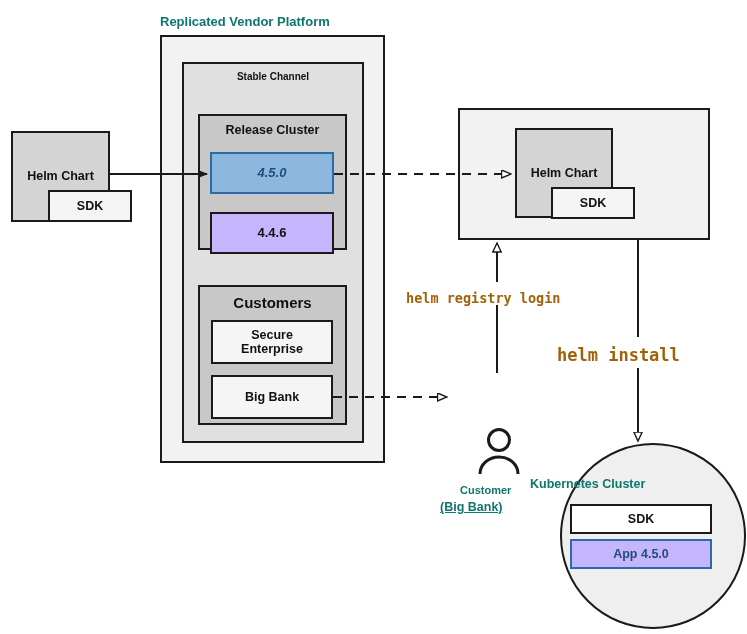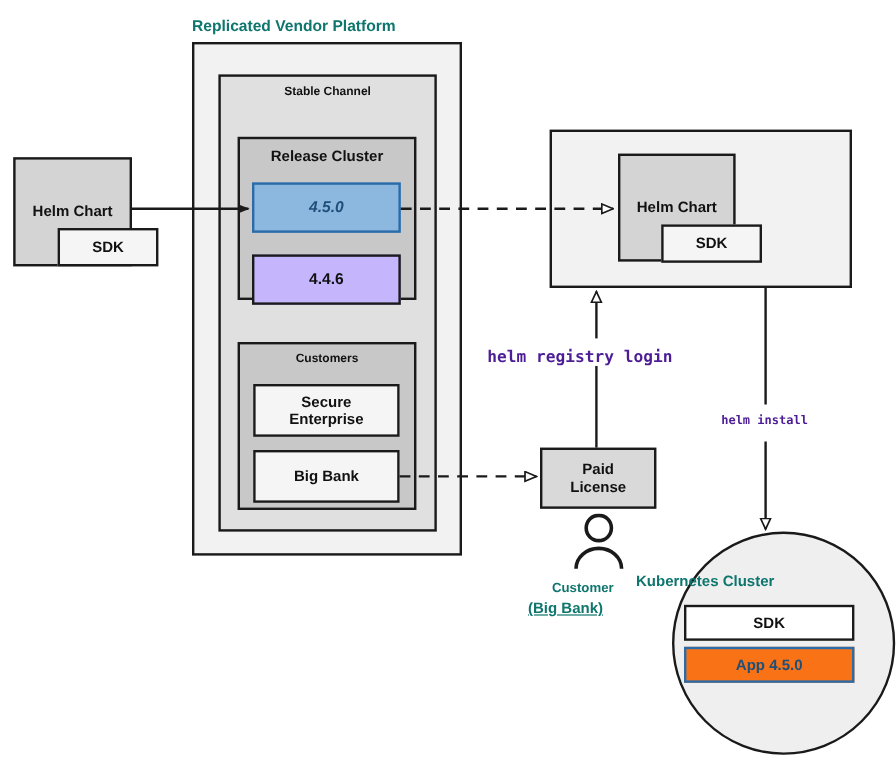--- a/index.html
+++ b/index.html
@@ -42,21 +42,21 @@
     right: 0;
     top: 7px;
     text-align: center;
     font-weight: bold;
     color: #111111;
   }
   .mono-label {
     position: absolute;
     font-family: "DejaVu Sans Mono", "Liberation Mono", monospace;
     font-weight: bold;
-    color: #4c1d95;
+    color: #a16207;
     white-space: nowrap;
     background: #ffffff;
     padding: 0 3px;
   }
   .circle {
     position: absolute;
     box-sizing: border-box;
     border-radius: 50%;
     border: 2px solid #1a1a1a;
     background: #efefef;
@@ -98,61 +98,57 @@
     <div class="grp-title" style="font-size:12.5px;">Release Cluster</div>
   </div>
   <div class="box" style="left:210px; top:152px; width:124px; height:42px; background:#8cb8e0; border-color:#2b6ca8; color:#1f4e79; font-size:13px;font-style:italic;">
     <span>4.5.0</span>
   </div>
   <div class="box" style="left:210px; top:201px; width:124px; height:42px; background:#c4b5fd; font-size:13px;margin-top:11px;">
     <span>4.4.6</span>
   </div>
 
   <div class="box" style="left:198px; top:285px; width:149px; height:140px; background:#c8c8c8; display:block;">
-    <div class="grp-title" style="font-size:10px;">Customers</div>
+    <div class="grp-title" style="font-size:15px;">Customers</div>
   </div>
   <div class="box" style="left:211px; top:375px; width:122px; height:44px; background:#f5f5f5; font-size:12.5px;">
     <span style="white-space:pre-line;">Big Bank</span>
   </div>
   <div class="box" style="left:211px; top:320px; width:122px; height:44px; background:#f5f5f5; font-size:12.5px;">
     <span style="white-space:pre-line;">Secure
 Enterprise</span>
   </div>
 
   <div class="box" style="left:458px; top:108px; width:252px; height:132px; background:#f2f2f2; display:block;"></div>
   <div class="box" style="left:515px; top:128px; width:98px; height:90px; background:#d4d4d4; font-size:12.5px;">
     <span>Helm Chart</span>
   </div>
   <div class="box" style="left:551px; top:187px; width:84px; height:32px; background:#f5f5f5; font-size:12.5px;">
     <span>SDK</span>
   </div>
 
-  <div class="box" style="left:450px; top:373px; width:97px; height:51px; background:#d9d9d9; font-size:12.5px;">
-    <span style="white-space:pre-line;">Paid
-License</span>
-  </div>
 
   <svg class="person" style="left:474px; top:428px;" width="50" height="48" viewBox="0 0 50 48">
     <circle cx="25" cy="12" r="10.5" fill="none" stroke="#1a1a1a" stroke-width="3"></circle>
     <path d="M 6 46 A 19 17 0 0 1 44 46" fill="none" stroke="#1a1a1a" stroke-width="3"></path>
   </svg>
   <div class="title-label" style="left:460px; top:484px; width:118px; font-size:11px;">Customer</div>
   <div class="title-label" style="left:440px; top:500px; width:118px; font-size:12.5px;text-decoration:underline;">(Big Bank)</div>
 
   <div class="circle" style="left:560px; top:443px; width:186px; height:186px;"></div>
   <div class="title-label" style="left:530px; top:477px; width:186px; font-size:12.5px;">Kubernetes Cluster</div>
   <div class="box" style="left:570px; top:504px; width:142px; height:30px; background:#ffffff; font-size:12.5px;">
     <span>SDK</span>
   </div>
-  <div class="box" style="left:570px; top:539px; width:142px; height:30px; background:#f97316; border-color:#2b6ca8; color:#1f4e79; font-size:12.5px;">
+  <div class="box" style="left:570px; top:539px; width:142px; height:30px; background:#c4b5fd; border-color:#2b6ca8; color:#1f4e79; font-size:12.5px;">
     <span>App 4.5.0</span>
   </div>
 
   <div class="mono-label" style="left:403px; top:290px; font-size:13.5px;">helm registry login</div>
-  <div class="mono-label" style="left:598px; top:345px; font-size:10px;">helm install</div>
+  <div class="mono-label" style="left:554px; top:345px; font-size:17px;">helm install</div>
 
   <svg class="overlay">
     <defs>
       <marker id="solidArrow" markerWidth="10" markerHeight="10" refX="9" refY="4" orient="auto" markerUnits="userSpaceOnUse">
         <path d="M 0 0 L 10 4 L 0 8 z" fill="#1a1a1a"></path>
       </marker>
       <marker id="openArrowR" markerWidth="11" markerHeight="10" refX="10" refY="4.5" orient="auto" markerUnits="userSpaceOnUse">
         <path d="M 0.5 0.5 L 10 4.5 L 0.5 8.5 z" fill="#ffffff" stroke="#1a1a1a" stroke-width="1.4"></path>
       </marker>
       <marker id="openArrowU" markerWidth="11" markerHeight="11" refX="9.5" refY="5" orient="auto" markerUnits="userSpaceOnUse">

